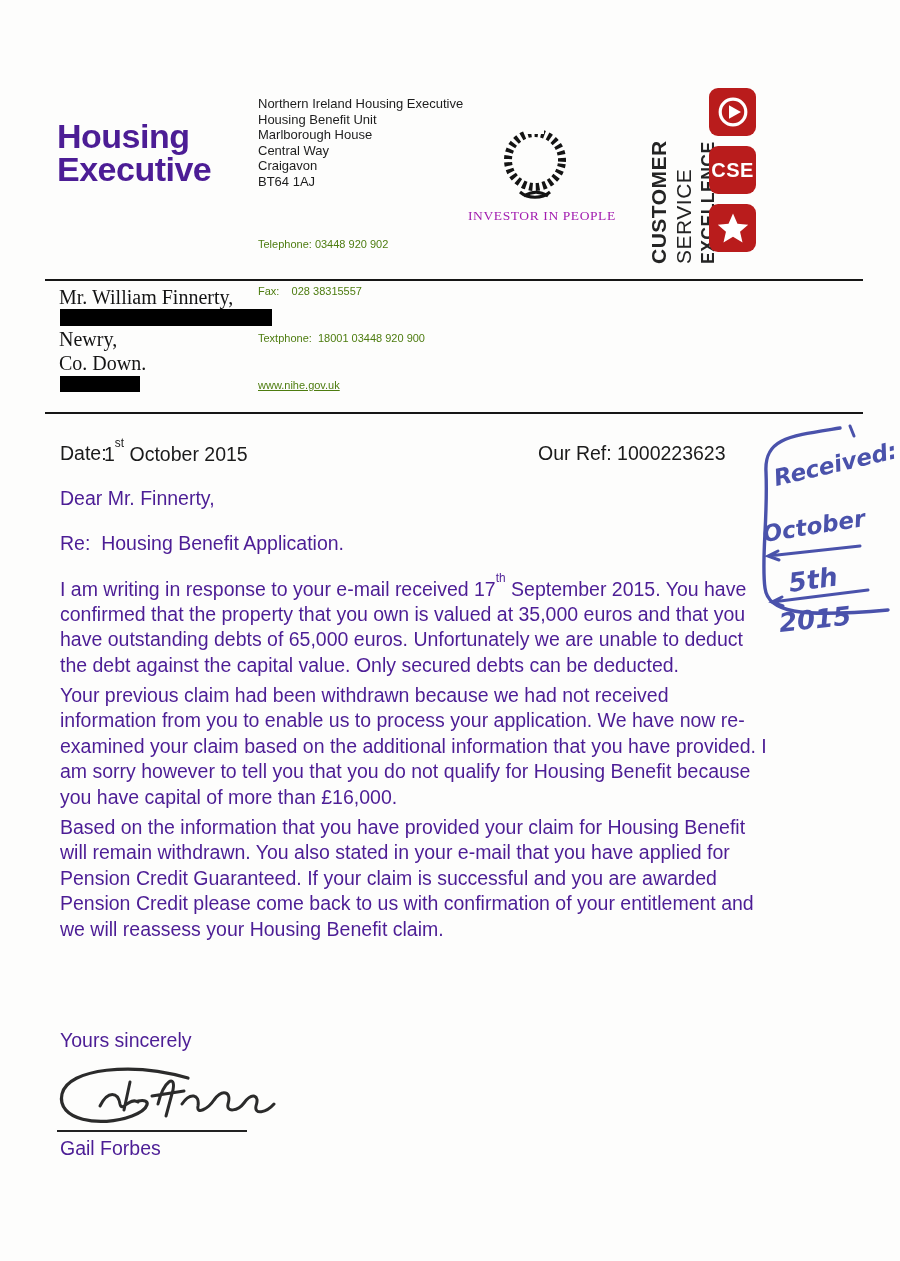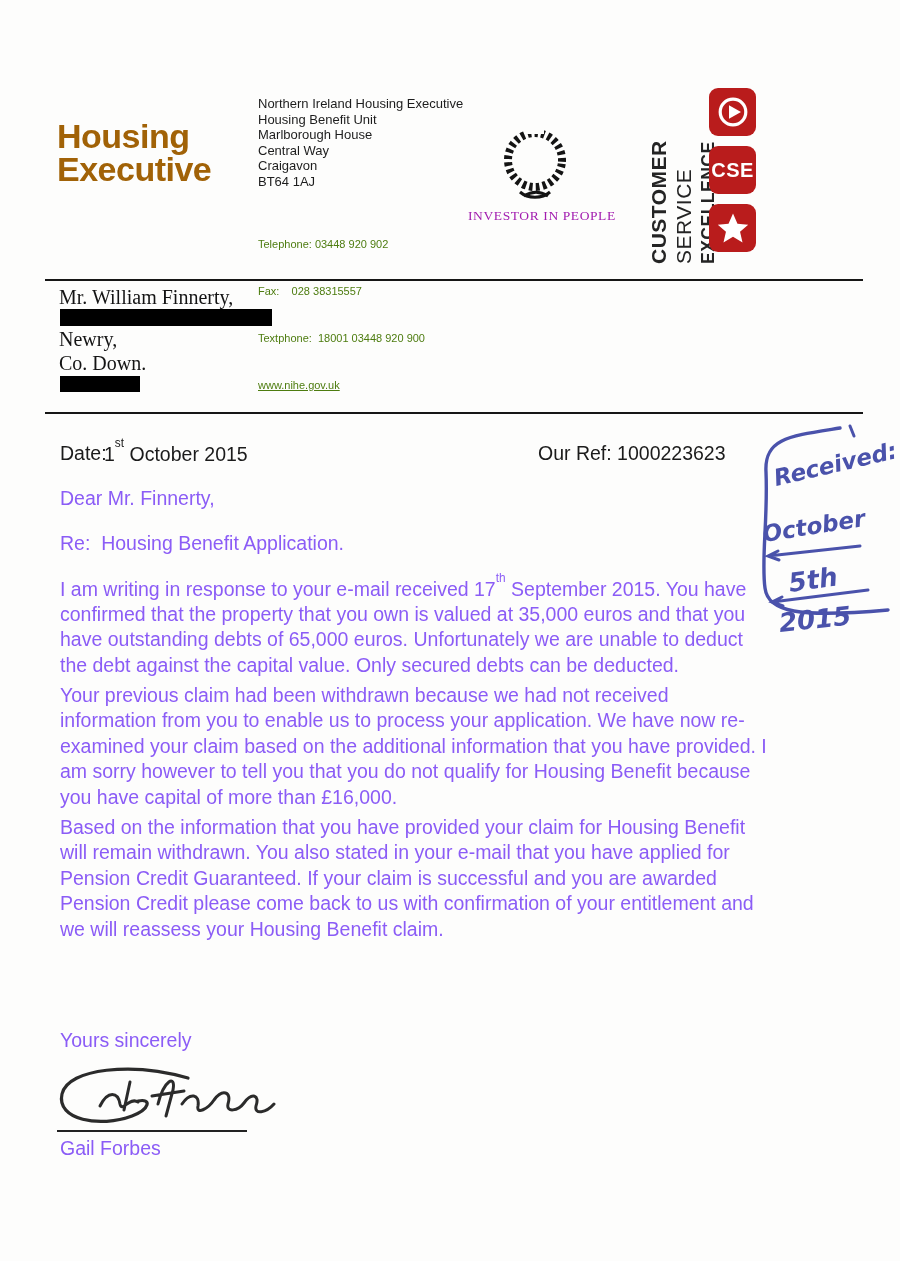--- a/index.html
+++ b/index.html
@@ -1,21 +1,21 @@
 <!DOCTYPE html>
 <html><head>
 <meta charset="utf-8">
 <style>
   html,body{margin:0;padding:0;background:#e8e8e8;}
   .page{position:relative;width:900px;height:1261px;margin:0 auto;background:#fdfdfc;overflow:hidden;
         font-family:"Liberation Sans",sans-serif;color:#1c1c1c;}
   .abs{position:absolute;}
 
   
-  .logo{left:57px;top:120px;font-weight:700;font-size:34px;line-height:33px;letter-spacing:-0.5px;color:#a16207;}
+  .logo{left:57px;top:120px;font-weight:700;font-size:34px;line-height:33px;letter-spacing:-0.5px;color:#4c1d95;}
   .sender{left:258px;top:96px;font-size:13px;line-height:15.6px;color:#1d1d1d;}
   .contact{left:258px;top:206px;font-size:11px;line-height:15.6px;color:#4d7c0f;white-space:pre;}
   .contact .site{text-decoration:underline;}
   .iip{left:468px;top:120px;width:135px;text-align:center;}
   .iip-label{margin-top:2px;font-family:"Liberation Serif",serif;font-size:13.5px;letter-spacing:0.6px;color:#a21caf;white-space:nowrap;}
 
   .cse-vert{left:646px;top:86px;width:80px;height:178px;}
   .cse-vert-inner{position:absolute;left:0;top:0;width:178px;height:80px;
       transform:rotate(-90deg) translateX(-178px);transform-origin:top left;}
   .cse-word{display:block;line-height:25px;color:#242424;letter-spacing:0.5px;}
@@ -30,21 +30,21 @@
   
   .rule{left:45px;width:818px;height:2px;background:#161616;}
   .serifline{left:59px;font-family:"Liberation Serif",serif;font-size:20px;color:#141414;}
   .redact{background:#000;}
 
   
   .metatext{font-size:19.5px;color:#1b1b1b;}
   sup.o{font-size:61%;position:relative;top:-0.5em;margin-top:36px;}
 
   
-  .body-par{left:60px;width:708px;font-size:19.5px;line-height:25.4px;color:#8b5cf6;}
+  .body-par{left:60px;width:708px;font-size:19.5px;line-height:25.4px;color:#4c1d95;}
   .pre{white-space:pre;}
 
   
   .note-svg{left:738px;top:420px;}
   .note-svg text{fill:#4a52ab;font-family:"DejaVu Sans",sans-serif;font-style:italic;font-weight:600;}
   .note-svg path{stroke:#4a52ab;fill:none;stroke-linecap:round;}
   .sig-svg path{stroke:#2b2b2b;fill:none;stroke-linecap:round;stroke-linejoin:round;}
   .sig-line{left:57px;top:1130px;width:190px;height:2px;background:#222;}
 </style>
 </head>

